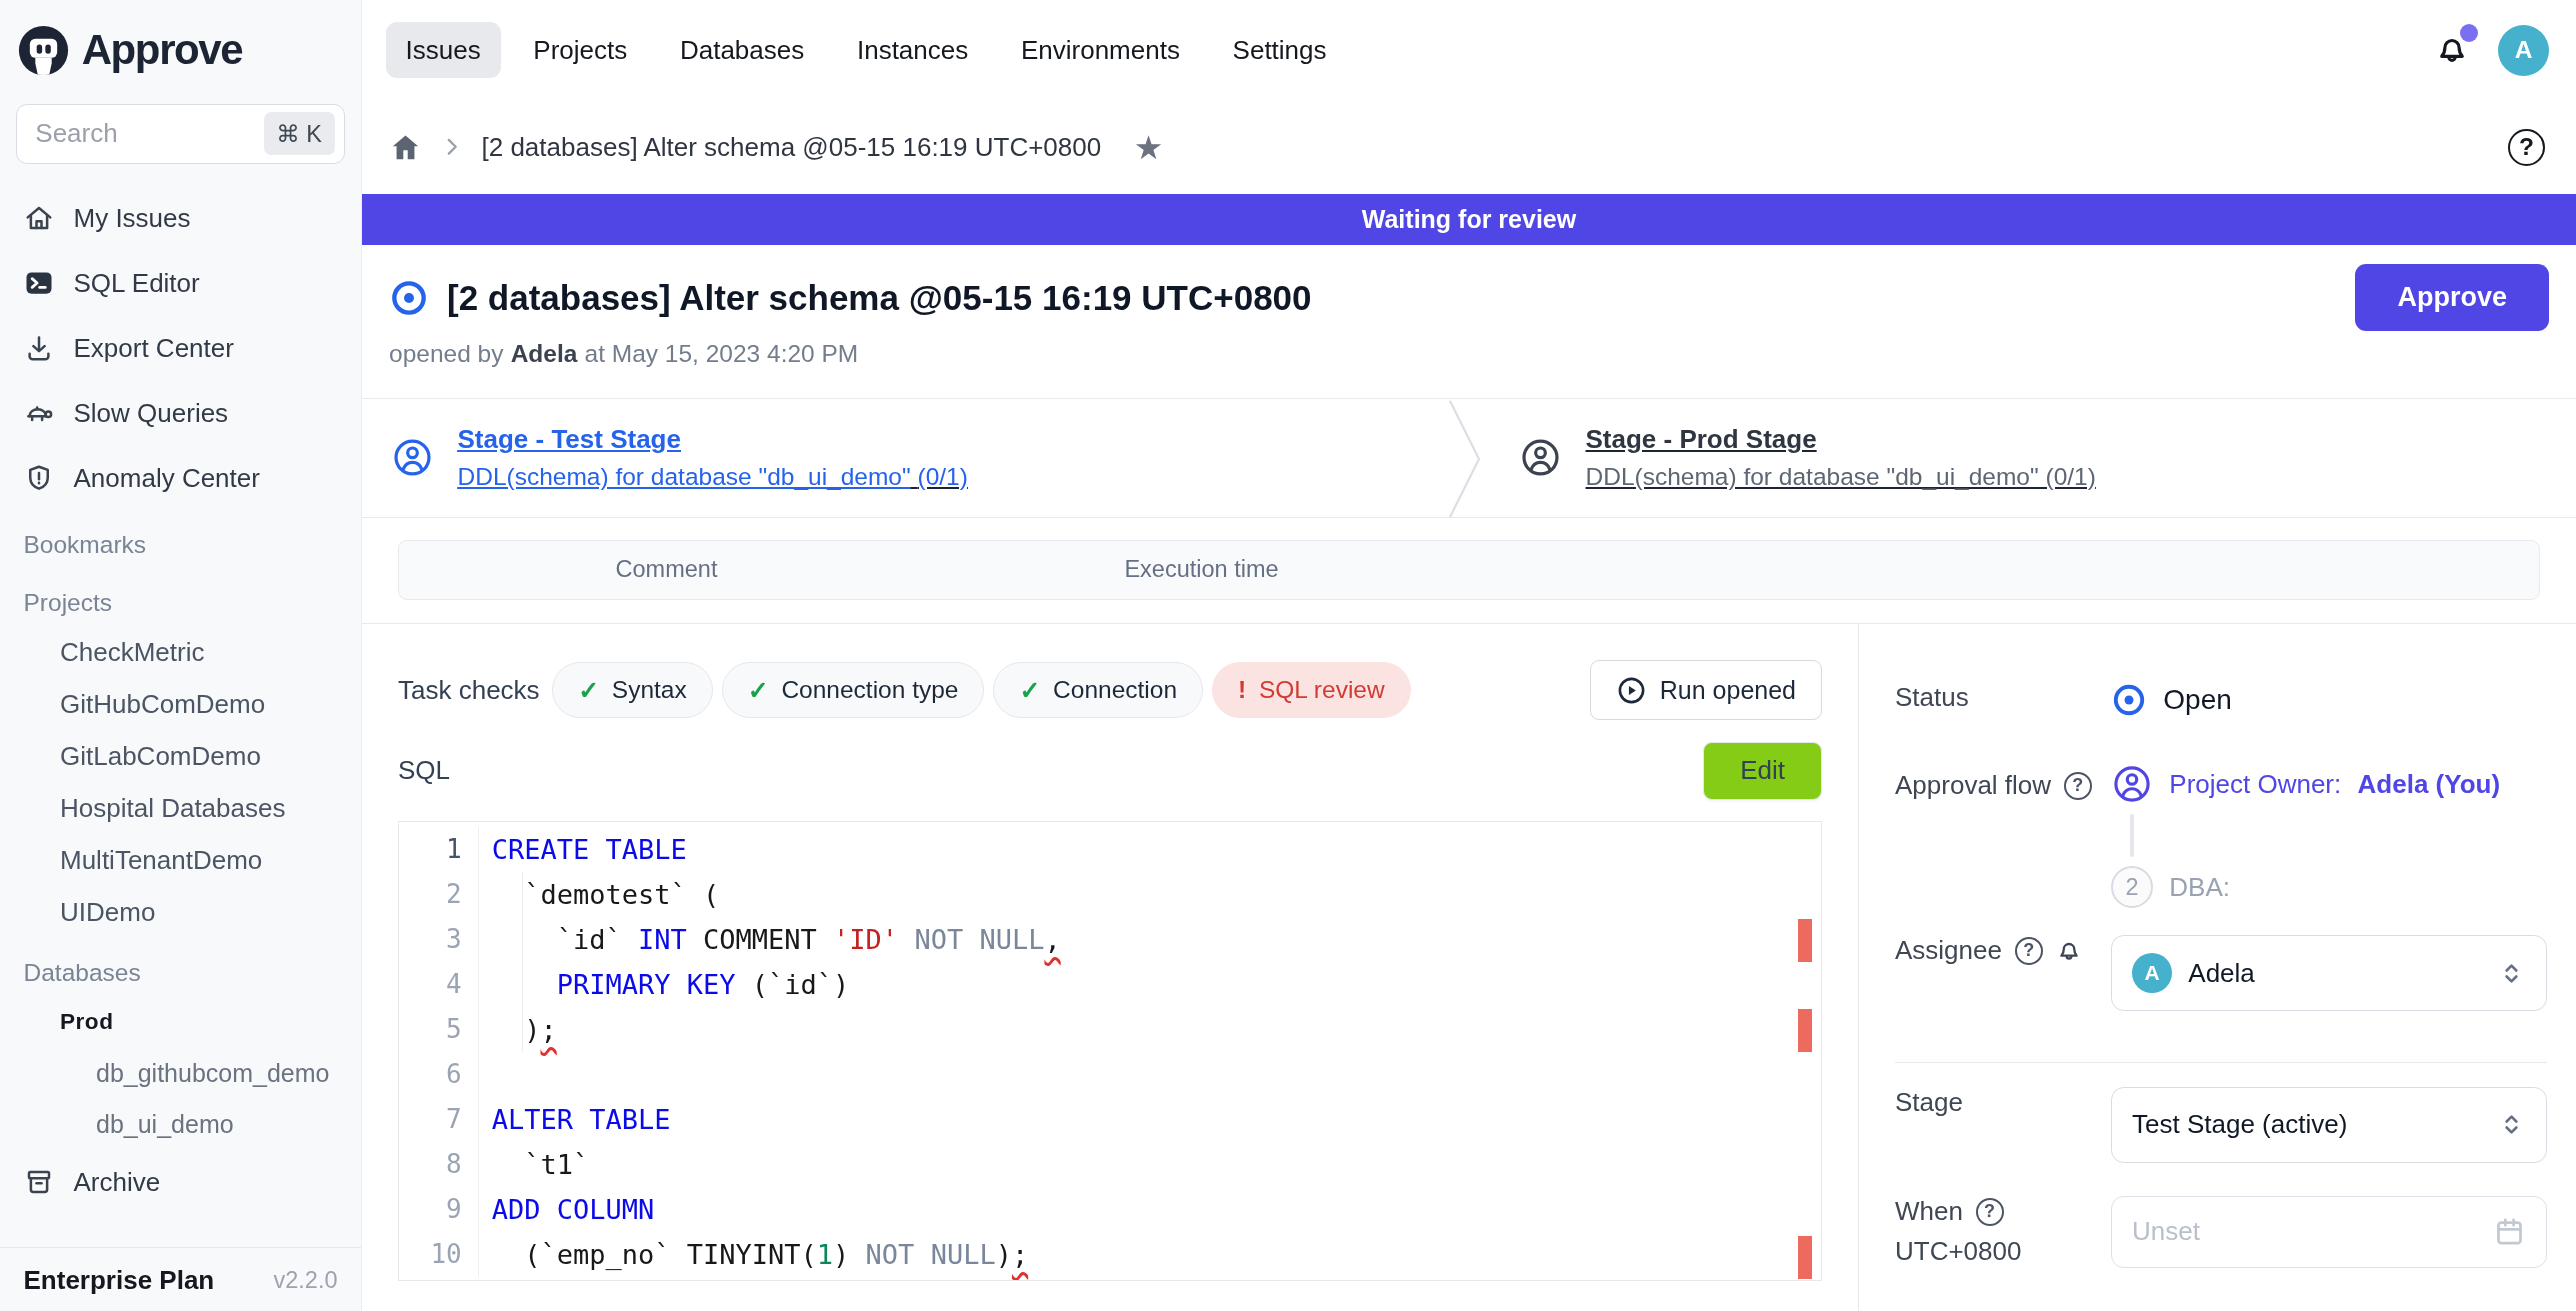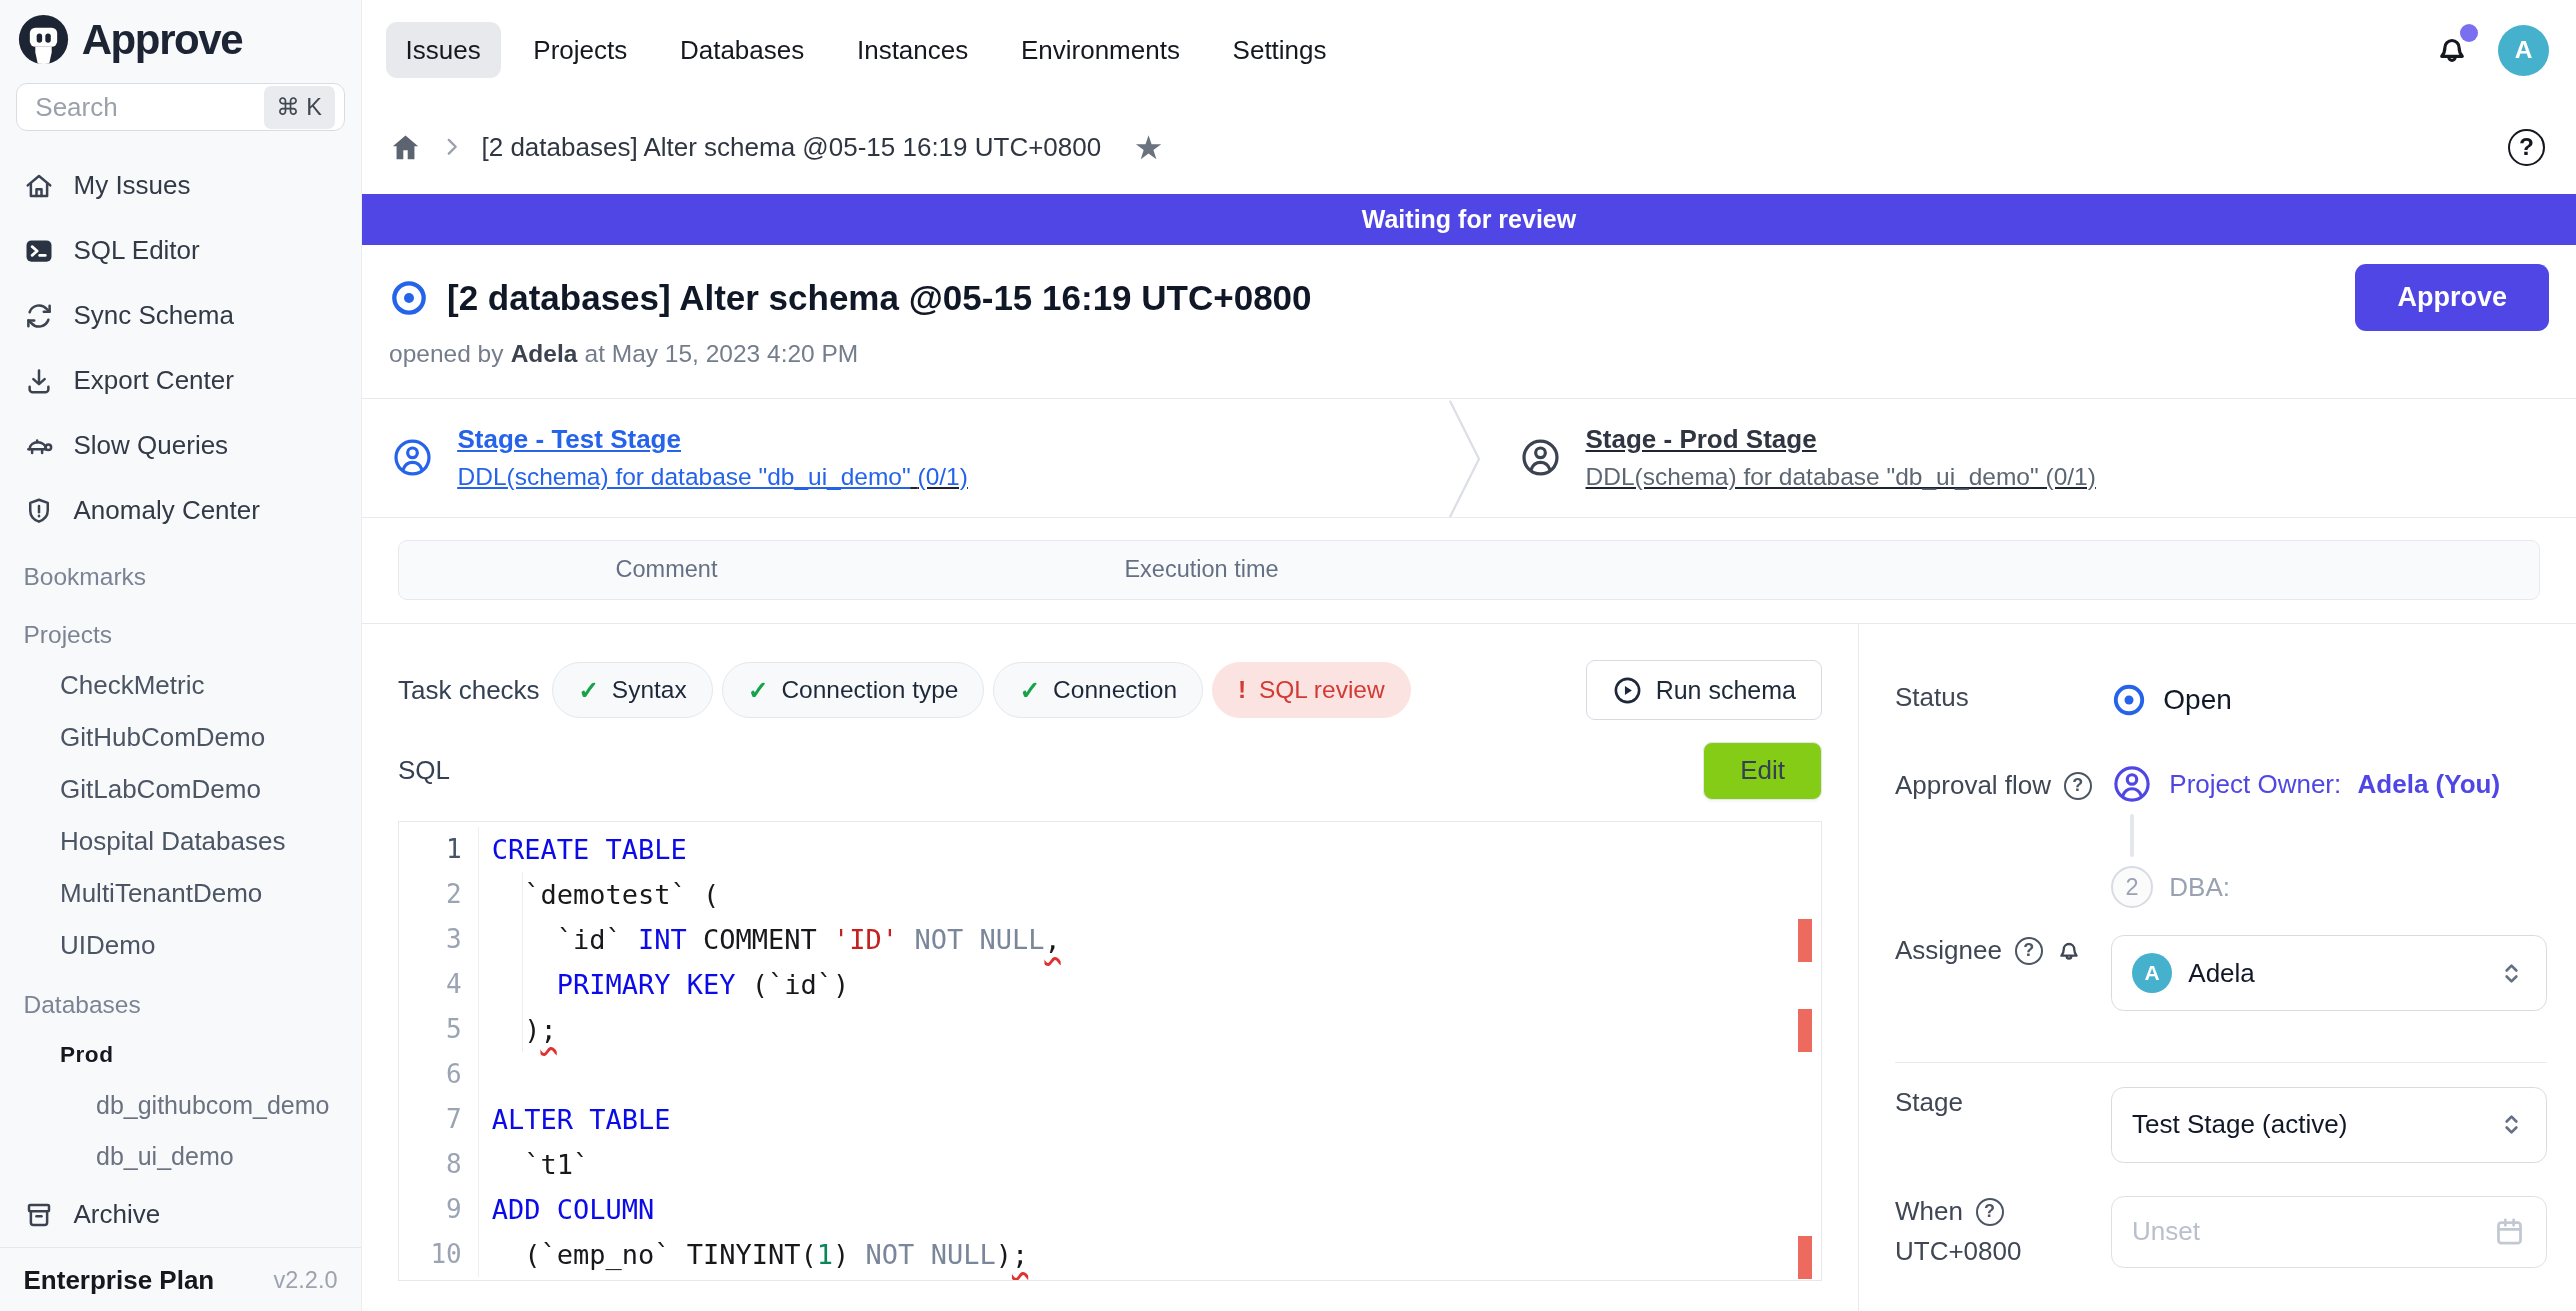--- a/index.html
+++ b/index.html
@@ -166,29 +166,20 @@
       <div class="side-item">
         <svg viewBox="0 0 24 24">
             <rect x="2" y="3.5" width="20" height="17" rx="4" fill="#2a3342"></rect>
             <path d="m6.5 8.5 4 3.5-4 3.5" stroke="#fff" stroke-width="2.2" fill="none" stroke-linecap="round" stroke-linejoin="round"></path>
             <path d="M12.5 15.5H17" stroke="#fff" stroke-width="2.2" stroke-linecap="round"></path>
           </svg>
         <span>SQL Editor</span>
       </div>
       <div class="side-item">
         <svg viewBox="0 0 24 24" fill="none" stroke="currentColor" stroke-width="2" stroke-linecap="round" stroke-linejoin="round">
-            <path d="M4.5 9a8 8 0 0 1 13.6-2.7L20.5 8.5"></path>
-            <path d="M20.5 3.8v4.7h-4.7"></path>
-            <path d="M19.5 15a8 8 0 0 1-13.6 2.7L3.5 15.5"></path>
-            <path d="M3.5 20.2v-4.7h4.7"></path>
-          </svg>
-        <span>Sync Schema</span>
-      </div>
-      <div class="side-item">
-        <svg viewBox="0 0 24 24" fill="none" stroke="currentColor" stroke-width="2" stroke-linecap="round" stroke-linejoin="round">
             <path d="M12 3.5v10.5"></path>
             <path d="m7.5 10.5 4.5 4 4.5-4"></path>
             <path d="M4.5 16.5v2a2.5 2.5 0 0 0 2.5 2.5h10a2.5 2.5 0 0 0 2.5-2.5v-2"></path>
           </svg>
         <span>Export Center</span>
       </div>
       <div class="side-item">
         <svg viewBox="0 0 24 24" fill="none" stroke="currentColor" stroke-width="2" stroke-linecap="round" stroke-linejoin="round">
             <path d="M4.5 14.5c0-3.3 2.9-5.5 6.5-5.5s6.5 2.2 6.5 5.5"></path>
             <path d="M3.5 14.5h14"></path>
@@ -341,21 +332,21 @@
           </div>
           <div class="pill fail">
             <span class="bang">!</span>
             <span>SQL review</span>
           </div>
           <button class="run-btn">
             <svg viewBox="0 0 24 24" fill="none" stroke="currentColor" stroke-width="2">
                 <circle cx="12" cy="12" r="9"></circle>
                 <path d="M10 8.6v6.8l5.4-3.4z" fill="currentColor" stroke="none"></path>
               </svg>
-            <span>Run schema</span>
+            <span>Run opened</span>
           </button>
         </div>
 
         <div class="sql-row">
           <span class="sql-label">SQL</span>
           <button class="edit-btn">Edit</button>
         </div>
 
         <div class="code-block" id="code-block">
             <div class="cl cur">

